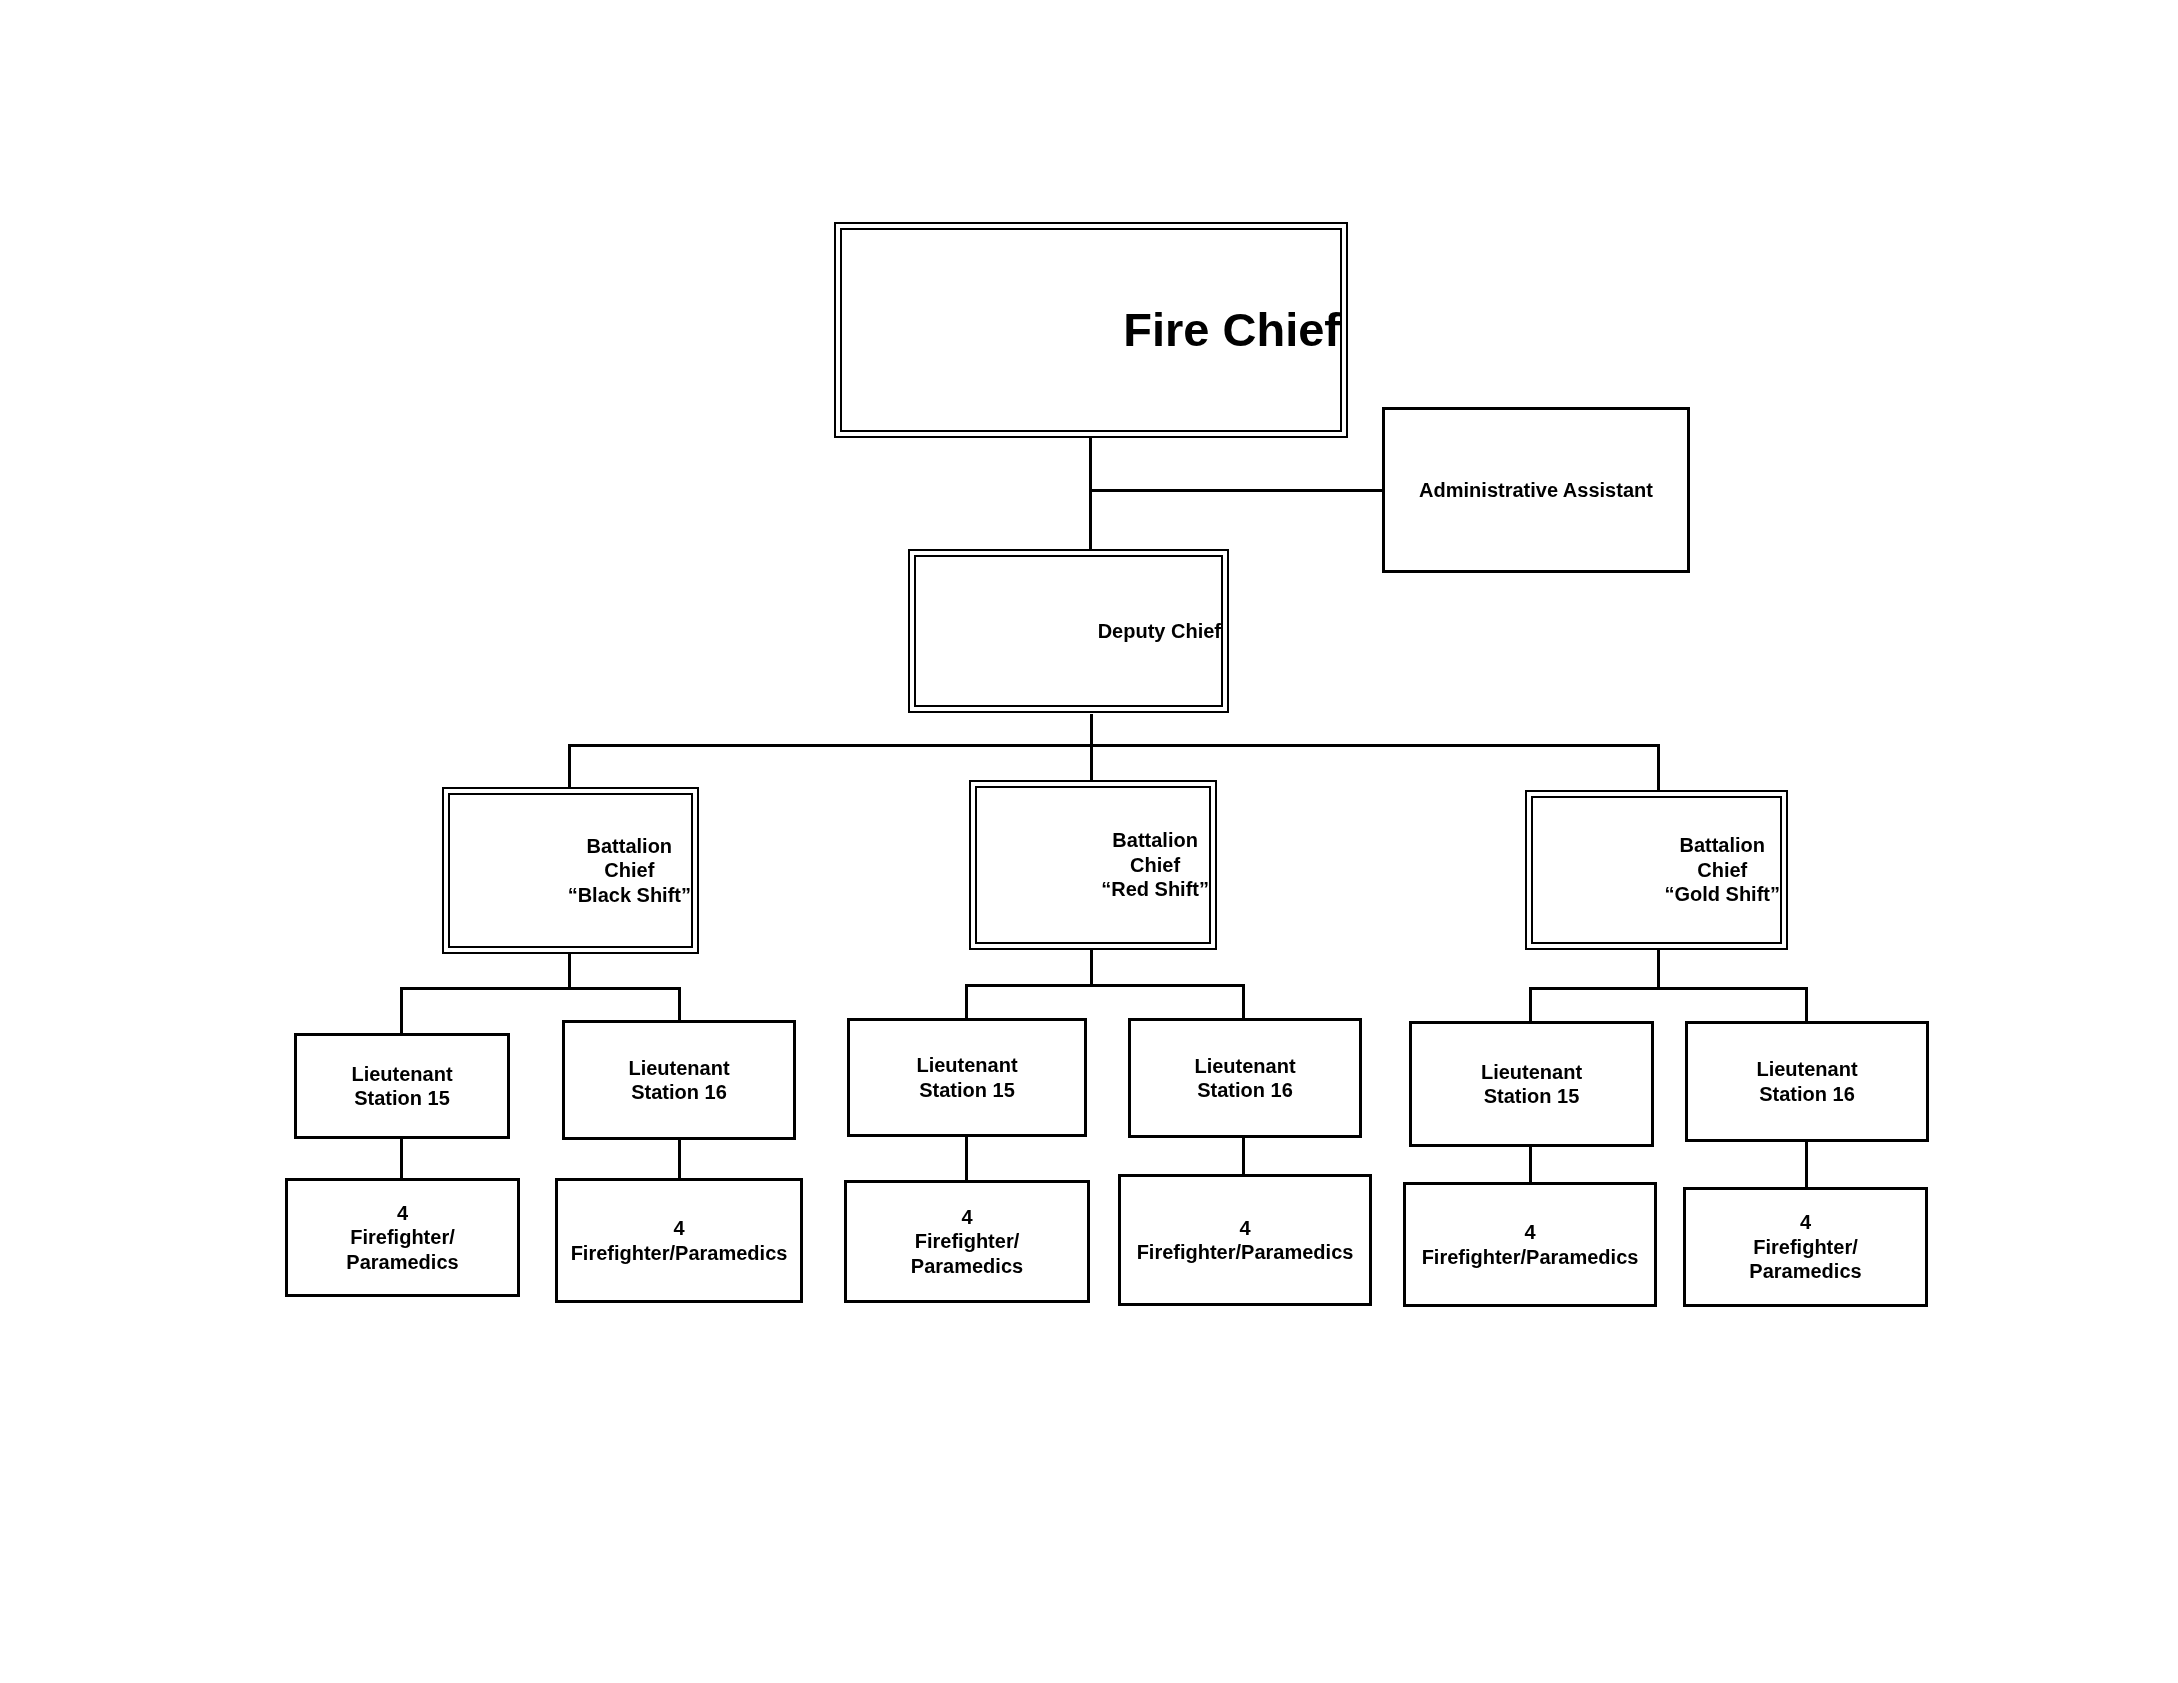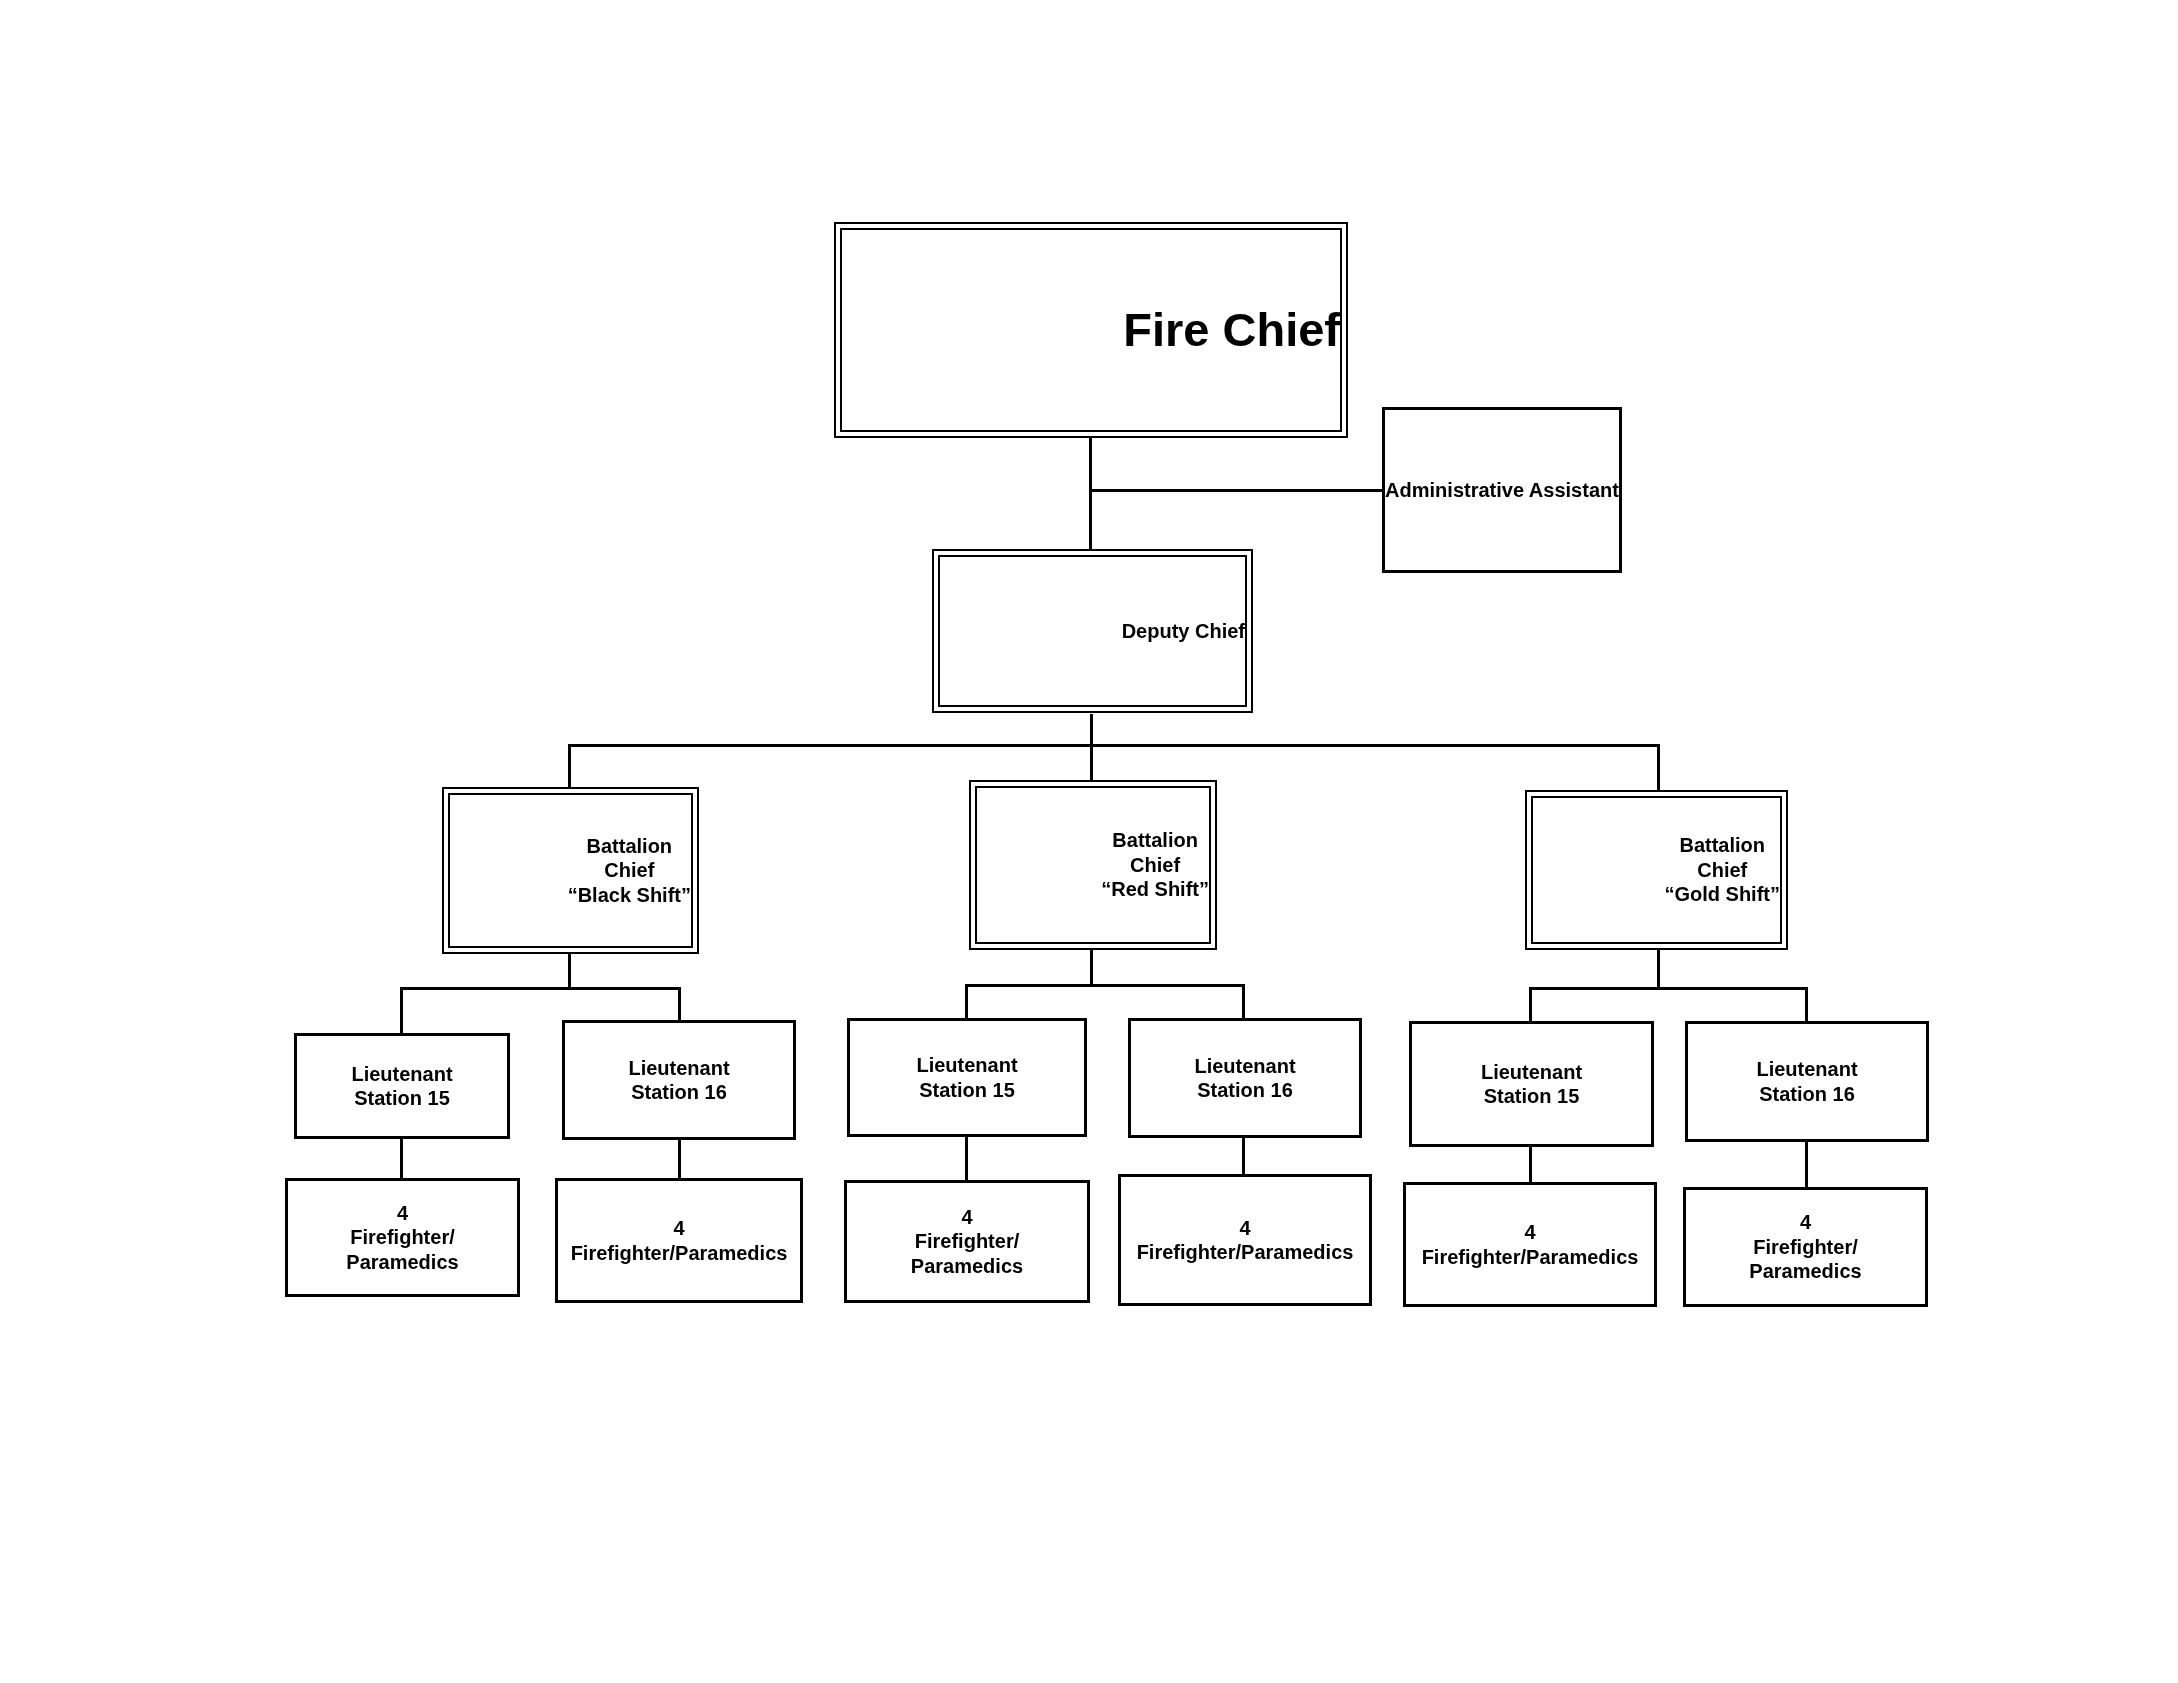--- a/index.html
+++ b/index.html
@@ -53,22 +53,22 @@
     font-size: 47px;
     line-height: 1.1;
   }
   
   .conn {
     position: absolute;
     background: #000000;
   }
   
   #fire-chief        { left:834px;  top:222px;  width:514px; height:216px; }
-  #admin-assistant   { left:1382px; top:407px;  width:240px; height:166px;align-items:center; }
-  #deputy-chief      { left:932px;  top:549px;  width:321px; height:164px; }
+  #admin-assistant   { left:1382px; top:407px;  width:308px; height:166px;align-items:center; }
+  #deputy-chief      { left:908px;  top:549px;  width:321px; height:164px; }
   #batt-black        { left:442px;  top:787px;  width:257px; height:167px; }
   #batt-red          { left:969px;  top:780px;  width:248px; height:170px; }
   #batt-gold         { left:1525px; top:790px;  width:263px; height:160px; }
   #lt-black-15       { left:294px;  top:1033px; width:216px; height:106px; }
   #lt-black-16       { left:562px;  top:1020px; width:234px; height:120px; }
   #lt-red-15         { left:847px;  top:1018px; width:240px; height:119px; }
   #lt-red-16         { left:1128px; top:1018px; width:234px; height:120px; }
   #lt-gold-15        { left:1409px; top:1021px; width:245px; height:126px; }
   #lt-gold-16        { left:1685px; top:1021px; width:244px; height:121px; }
   #ff-black-15       { left:285px;  top:1178px; width:235px; height:119px; }

